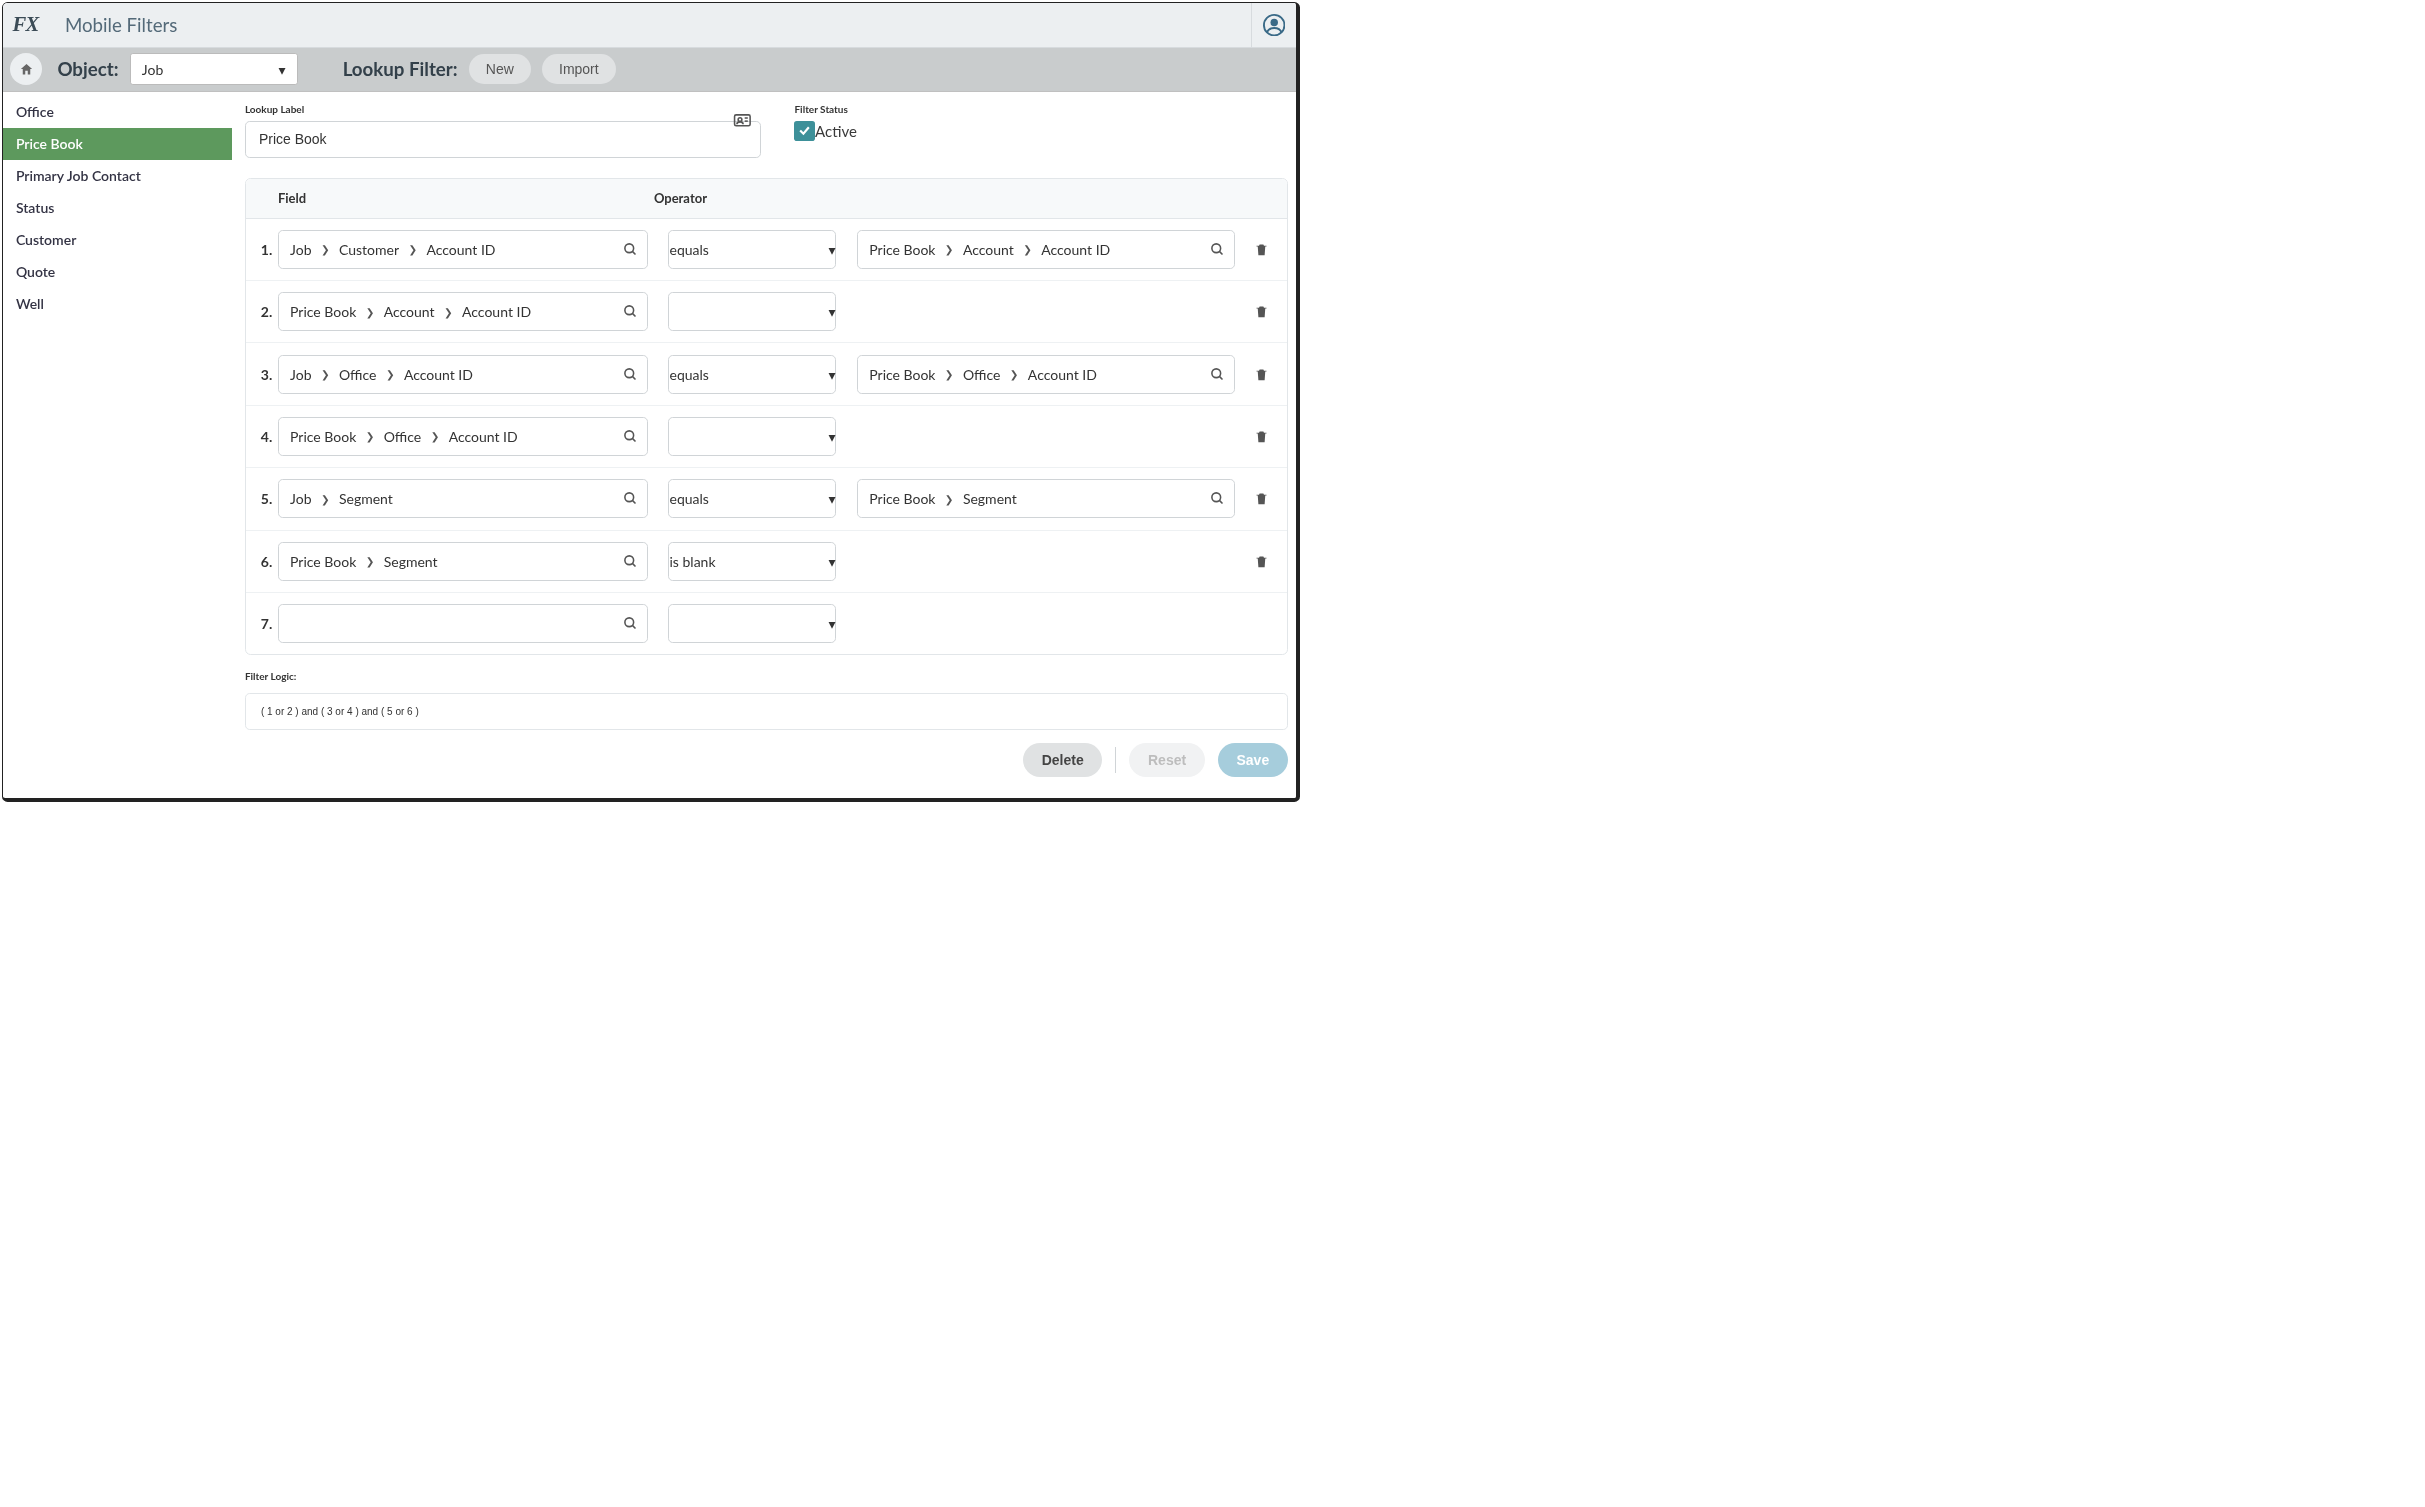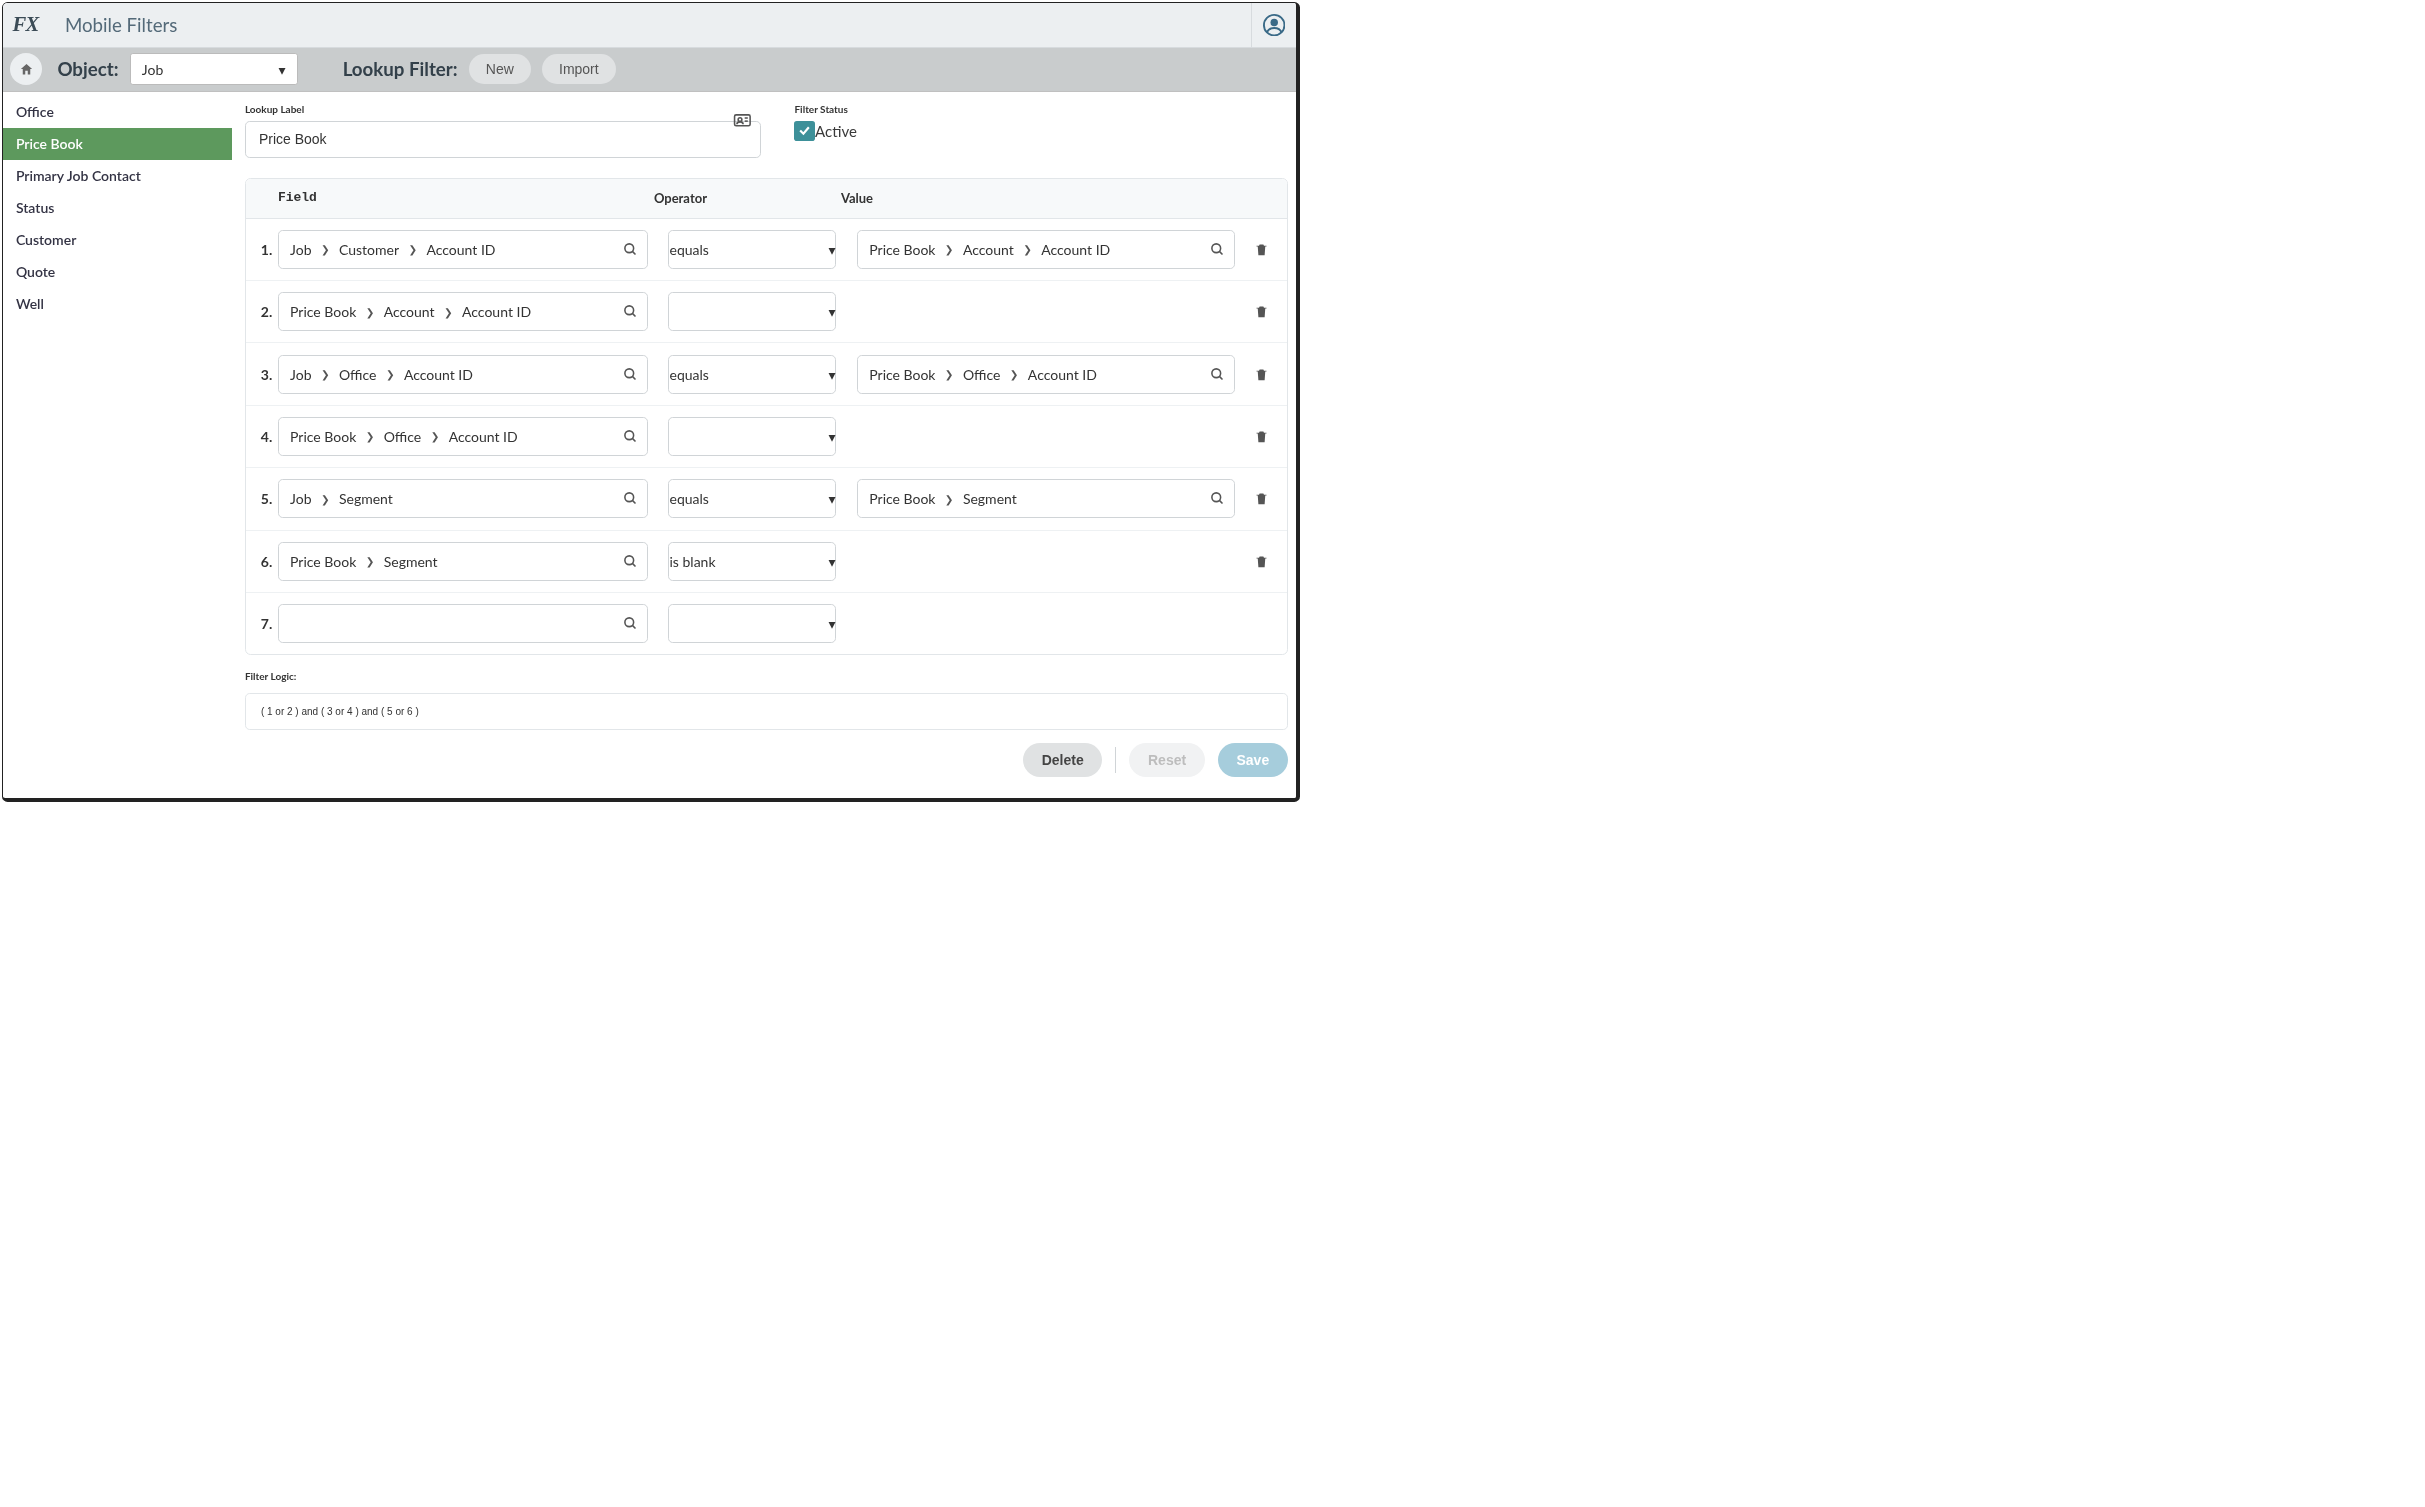--- a/index.html
+++ b/index.html
@@ -26,21 +26,21 @@
 .lookup-input-wrap { width: 516px; position: relative; }
 .text-input { width: 100%; height: 37px; border: 0.9px solid #d0d4d7; border-radius: 4.7px; padding: 0 13px; font-size: 14px; color: #333; }
 .lookup-input-icon { position: absolute; right: 9.4px; top: 8.4px; color: #555; font-size: 17px; }
 .status-col { margin-left: 11.2px; }
 .checkbox-row { display: flex; align-items: center; gap: 0; margin-top: 1.9px; }
 .checkbox { width: 20.6px; height: 20.6px; background: #3d9099; border-radius: 2.8px; display: flex; align-items: center; justify-content: center; color: #fff; font-size: 13px; cursor: pointer; }
 .filter-table { width: 1043px; border: 0.9px solid #e2e6e9; border-radius: 5.6px; margin-top: 20.6px; }
 .filter-header { display: flex; background: #f7f9fa; border-bottom: 0.9px solid #e2e6e9; border-radius: 5.6px 5.6px 0 0; }
 .filter-header .cell { padding: 11.2px 0; font-size: 13px; font-weight: 700; color: #333; }
 .col-num { width: 32px; }
-.col-field { width: 376px; padding-left: 0; font-family: Liberation Mono, monospace; }
+.col-field { width: 376px; padding-left: 0; }
 .col-op { width: 187px; }
 .col-val { width: 396px; }
 .col-del { width: 50px; }
 .filter-row { display: flex; align-items: center; border-bottom: 0.9px solid #eef1f3; padding: 11.2px 0; }
 .filter-row:last-child { border-bottom: none; }
 .filter-row .num { width: 32px; text-align: right; padding-right: 5.6px; font-weight: 700; font-size: 14px; color: #333; }
 .field-box { width: 370px; height: 39px; border: 0.9px solid #d0d4d7; border-radius: 4.7px; display: flex; align-items: center; padding: 0 34px 0 11.2px; position: relative; margin-right: 20.6px; }
 .op-box { width: 168px; height: 39px; border: 0.9px solid #d0d4d7; border-radius: 4.7px; display: flex; align-items: center; justify-content: space-between; padding: 0 0; font-size: 14px; color: #333; margin-right: 20.6px; cursor: pointer; }
 .val-box { width: 378px; height: 39px; border: 0.9px solid #d0d4d7; border-radius: 4.7px; display: flex; align-items: center; padding: 0 34px 0 11.2px; position: relative; margin-right: 10.3px; }
 .val-box.empty, .val-box.hidden { border: none; }
@@ -130,21 +130,20 @@
             <span>Active</span>
           </div>
         </div>
       </div>
 
       <div class="filter-table">
         <div class="filter-header">
           <div class="cell col-num"></div>
           <div class="cell col-field">Field</div>
           <div class="cell col-op">Operator</div>
-          <div class="cell col-val">Value</div>
           <div class="cell col-del"></div>
         </div>
         <div id="filter-rows">
             <div class="filter-row">
               <div class="num">1.</div>
               <div class="field-box">
                 <span class="crumb">
                   <span>Job</span>
                   <span class="chev">❯</span>
                   <span>Customer</span>

